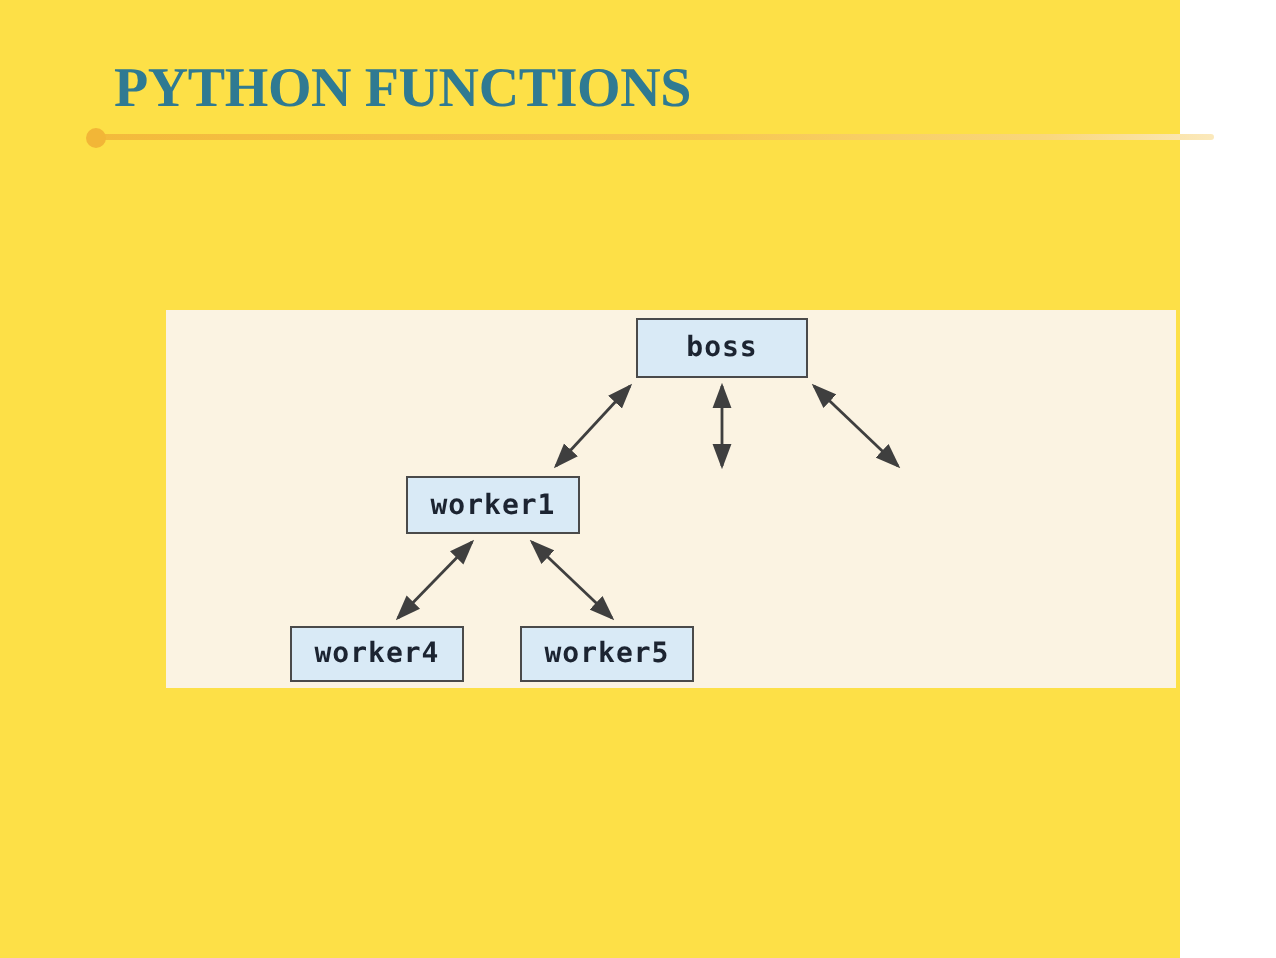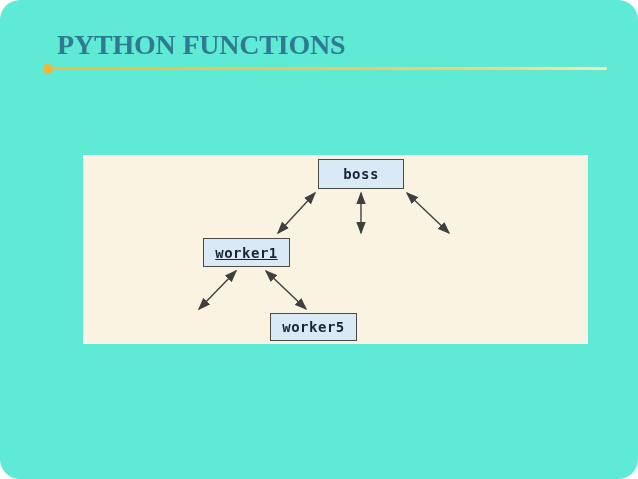--- a/index.html
+++ b/index.html
@@ -4,23 +4,22 @@
 <style>
   html, body { margin: 0; padding: 0; }
   body {
     width: 638px; height: 479px;
     background: #ffffff;
     font-family: "Liberation Sans", sans-serif;
     overflow: hidden;
   }
   .slide {
     position: relative;
-    width: 638px; height: 479px;
-    background: #5eead4;
-    border-radius: 20px;
+    width: 590px; height: 479px;
+    background: #fde047;
   }
   .page-title {
     position: absolute;
     left: 57px; top: 30px;
     margin: 0;
     font-family: "Liberation Serif", serif;
     font-weight: bold;
     font-size: 28px;
     line-height: 1.1;
     letter-spacing: -0.2px;
@@ -62,25 +61,25 @@
     align-items: center;
     justify-content: center;
     font-family: "DejaVu Sans Mono", "Liberation Mono", monospace;
     font-weight: bold;
     font-size: 14px;
     color: #1c2431;
     letter-spacing: 0.5px;
     white-space: nowrap;
   }
   .node-boss    { left: 235px; top: 4px;   width: 86px; height: 30px; }
-  .node-worker1 { left: 120px; top: 83px;  width: 87px; height: 29px; text-decoration: underline; }
+  .node-worker1 { left: 120px; top: 83px;  width: 87px; height: 29px; }
   .node-worker2 { left: 235px; top: 83px;  width: 87px; height: 28px; }
   .node-worker3 { left: 350px; top: 83px;  width: 87px; height: 28px; }
   .node-worker4 { left: 62px;  top: 158px; width: 87px; height: 28px; }
-  .node-worker5 { left: 187px; top: 158px; width: 87px; height: 28px; }
+  .node-worker5 { left: 177px; top: 158px; width: 87px; height: 28px; }
 </style>
 </head>
 <body>
 
 <div class="slide">
 
   <h1 class="page-title">PYTHON FUNCTIONS</h1>
 
   <div class="title-rule"></div>
   <div class="title-rule-dot"></div>
@@ -95,16 +94,17 @@
       </defs>
       <line x1="232" y1="38" x2="195" y2="78" stroke="#3f3f3f" stroke-width="1.4" marker-start="url(#ah)" marker-end="url(#ah)"></line>
       <line x1="278" y1="38" x2="278" y2="78" stroke="#3f3f3f" stroke-width="1.4" marker-start="url(#ah)" marker-end="url(#ah)"></line>
       <line x1="324" y1="38" x2="366" y2="78" stroke="#3f3f3f" stroke-width="1.4" marker-start="url(#ah)" marker-end="url(#ah)"></line>
       <line x1="153" y1="116" x2="116" y2="154" stroke="#3f3f3f" stroke-width="1.4" marker-start="url(#ah)" marker-end="url(#ah)"></line>
       <line x1="183" y1="116" x2="223" y2="154" stroke="#3f3f3f" stroke-width="1.4" marker-start="url(#ah)" marker-end="url(#ah)"></line>
     </svg>
 
     <div class="node node-boss">boss</div>
     <div class="node node-worker1">worker1</div>
+    <div class="node node-worker4">worker4</div>
     <div class="node node-worker5">worker5</div>
   </div>
 
 </div>
 
 </body></html>

